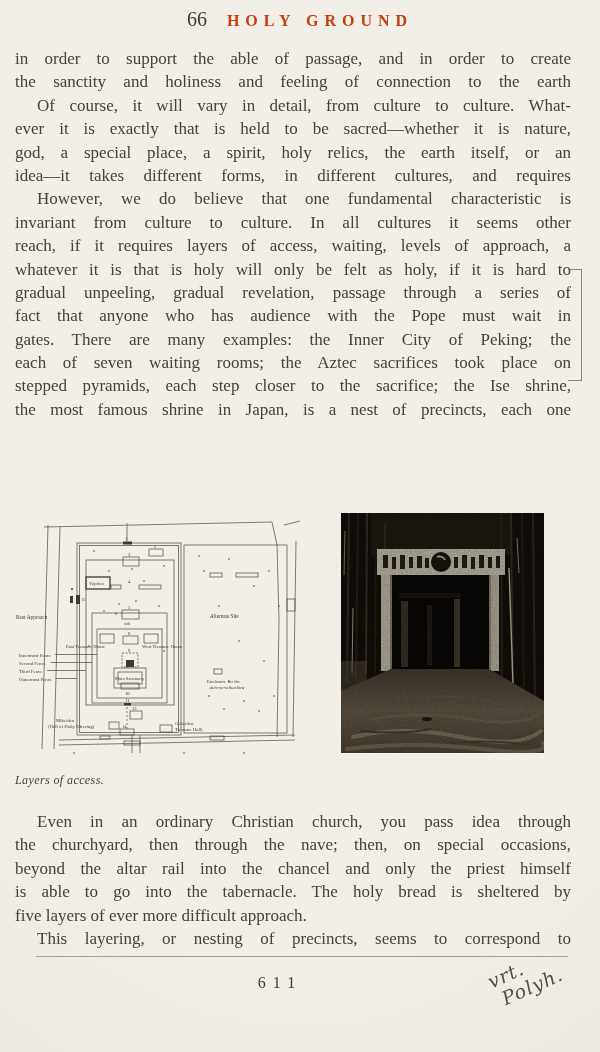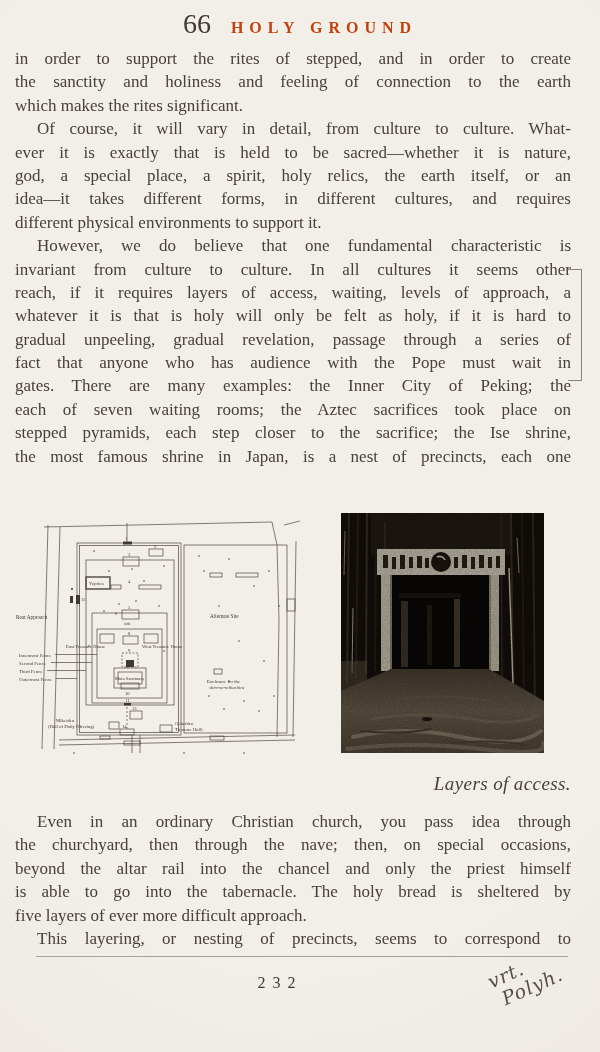--- a/index.html
+++ b/index.html
@@ -7,21 +7,21 @@
     width:600px;height:1052px;position:relative;overflow:hidden;
     background:
       radial-gradient(ellipse 120% 90% at 50% 40%, #f2efe9 55%, #eae6de 100%);
     font-family:"Liberation Serif","DejaVu Serif",serif;
     color:#46413a;
   }
   .page-header{
     position:absolute;top:8px;left:0;width:600px;
     display:flex;justify-content:center;align-items:baseline;gap:20px;
   }
-  .pattern-number{font-size:28px;color:#3f3a33;}
+  .pattern-number{font-size:20px;color:#3f3a33;}
   .pattern-title{font-size:16px;letter-spacing:6px;color:#c2410c;font-weight:bold;}
   .text-block{
     position:absolute;left:15px;width:556px;
     font-size:17px;line-height:23.4px;
   }
   #text-top{top:47px;}
   #text-bottom{top:810px;}
   .line{
     text-align:justify;text-align-last:justify;
     height:23.4px;overflow:hidden;white-space:nowrap;
@@ -31,21 +31,21 @@
   .u{border-bottom:1.2px solid #4c463e;padding-bottom:11px;}
   .margin-bracket{
     position:absolute;left:568px;top:269px;width:13px;height:110px;
     border-top:1.6px solid #776f61;
     border-right:1.6px solid #776f61;
     border-bottom:1.6px solid #776f61;
     opacity:.85;
   }
   .figure-caption{
     position:absolute;top:773px;left:15px;width:556px;
-    text-align:right;font-style:italic;font-size:19px;color:#46413a;
+    text-align:left;font-style:italic;font-size:12px;color:#46413a;
     letter-spacing:.4px;
   }
   .bottom-rule{
     position:absolute;top:956px;left:36px;width:532px;height:1px;
     background:#8f897c;opacity:.75;
   }
   .page-number{
     position:absolute;top:974px;left:0;width:560px;text-align:center;
     font-size:16px;letter-spacing:7px;color:#3f3a33;
   }
@@ -65,30 +65,28 @@
 </head>
 <body>
 
 <header class="page-header">
   <span class="pattern-number">66</span>
   <span class="pattern-title">HOLY GROUND</span>
 </header>
 
 <main class="text-block" id="text-top">
     <div class="para">
-      <div class="line">in order to support the rites of stepped, and in order to create</div>
+      <div class="line">in order to support the able of passage, and in order to create</div>
       <div class="line">the sanctity and holiness and feeling of connection to the earth</div>
-      <div class="line lastline">which makes the rites significant.</div>
     </div>
     <div class="para">
       <div class="line indent">Of course, it will vary in detail, from culture to culture. What-</div>
       <div class="line">ever it is exactly that is held to be sacred—whether it is nature,</div>
       <div class="line">god, a special place, a spirit, holy relics, the earth itself, or an</div>
       <div class="line">idea—it takes different forms, in different cultures, and requires</div>
-      <div class="line lastline">different physical environments to support it.</div>
     </div>
     <div class="para">
       <div class="line indent">However, we do believe that one fundamental characteristic is</div>
       <div class="line">invariant from culture to culture. In all cultures it seems other</div>
       <div class="line">reach, if it requires layers of access, waiting, levels of approach, a</div>
       <div class="line">whatever it is that is holy will only be felt as holy, if it is hard to</div>
       <div class="line"><span>gradual unpeeling, gradual revelation, </span><span class="u">passage through a series of</span></div>
       <div class="line">fact that anyone who has audience with the Pope must wait in</div>
       <div class="line"><span class="u">gates.</span><span> There are many examples: the Inner City of Peking; the</span></div>
       <div class="line">each of seven waiting rooms; the Aztec sacrifices took place on</div>
@@ -327,18 +325,18 @@
       <div class="line">is able to go into the tabernacle. The holy bread is sheltered by</div>
       <div class="line lastline">five layers of ever more difficult approach.</div>
     </div>
     <div class="para">
       <div class="line indent">This layering, or nesting of precincts, seems to correspond to</div>
     </div>
   </main>
 
 <div class="bottom-rule"></div>
 
-<div class="page-number">232</div>
+<div class="page-number">611</div>
 
 <div class="handwriting">
   <span class="hw1">vrt.</span>
   <span class="hw2">Polyh.</span>
 </div>
 
 </body></html>

